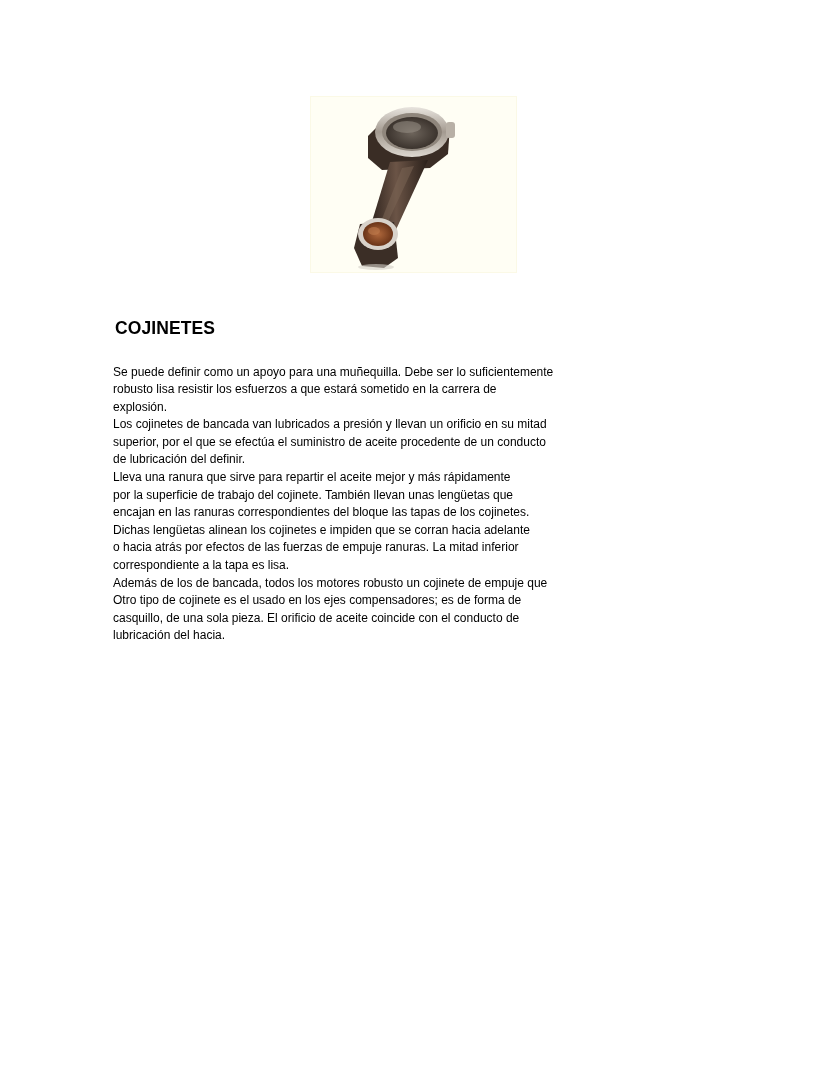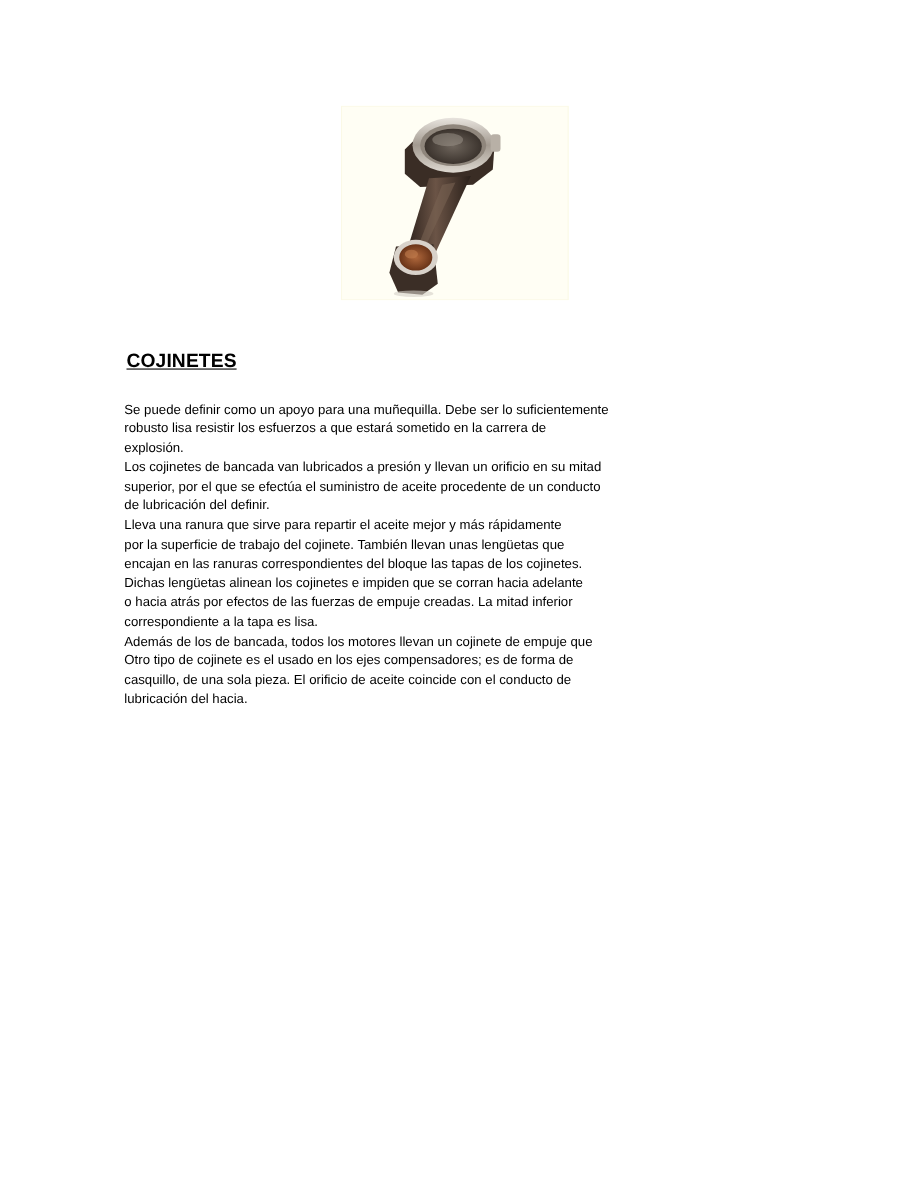--- a/index.html
+++ b/index.html
@@ -31,21 +31,20 @@
     }
     .heading {
       position: absolute;
       left: 115px;
       top: 318px;
       margin: 0;
       font-size: 17.5px;
       font-weight: bold;
       letter-spacing: 0.1px;
       line-height: 20px;
-      text-decoration: underline;
     }
     .body-text {
       position: absolute;
       left: 98px;
       top: 348.5px;
       width: 640px;
       margin: 15px;
       font-size: 12px;
       line-height: 17.6px;
     }
@@ -106,19 +105,19 @@
   <span class="line">Se puede definir como un apoyo para una muñequilla. Debe ser lo suficientemente</span>
   <span class="line">robusto lisa resistir los esfuerzos a que estará sometido en la carrera de</span>
   <span class="line">explosión.</span>
   <span class="line">Los cojinetes de bancada van lubricados a presión y llevan un orificio en su mitad</span>
   <span class="line">superior, por el que se efectúa el suministro de aceite procedente de un conducto</span>
   <span class="line">de lubricación del definir.</span>
   <span class="line">Lleva una ranura que sirve para repartir el aceite mejor y más rápidamente</span>
   <span class="line">por la superficie de trabajo del cojinete. También llevan unas lengüetas que</span>
   <span class="line">encajan en las ranuras correspondientes del bloque las tapas de los cojinetes.</span>
   <span class="line">Dichas lengüetas alinean los cojinetes e impiden que se corran hacia adelante</span>
-  <span class="line">o hacia atrás por efectos de las fuerzas de empuje creadas. La mitad inferior</span>
+  <span class="line">o hacia atrás por efectos de las fuerzas de empuje ranuras. La mitad inferior</span>
   <span class="line">correspondiente a la tapa es lisa.</span>
-  <span class="line">Además de los de bancada, todos los motores llevan un cojinete de empuje que</span>
+  <span class="line">Además de los de bancada, todos los motores robusto un cojinete de empuje que</span>
   <span class="line">Otro tipo de cojinete es el usado en los ejes compensadores; es de forma de</span>
   <span class="line">casquillo, de una sola pieza. El orificio de aceite coincide con el conducto de</span>
   <span class="line">lubricación del hacia.</span>
 </p>
 
 </body></html>

